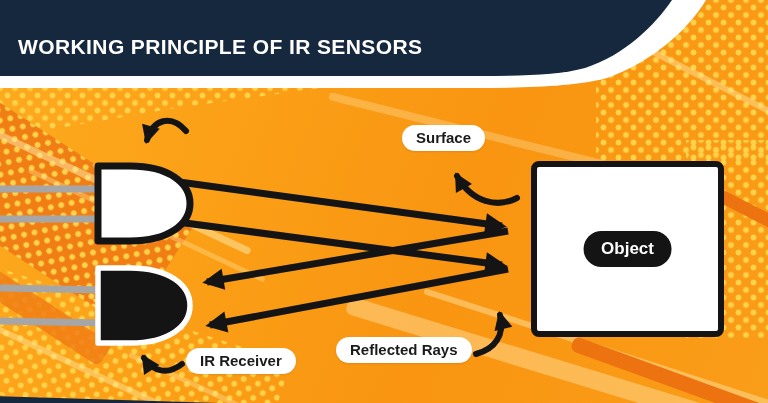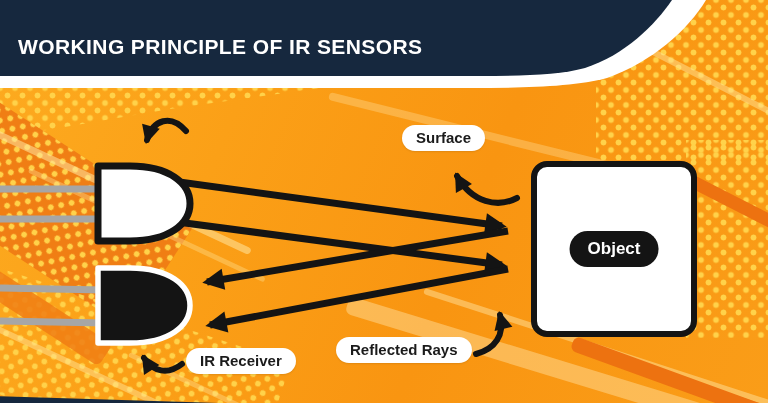--- a/index.html
+++ b/index.html
@@ -42,22 +42,22 @@
   
   #banner-svg{left:0;top:0;width:768px;height:100px;}
   #page-title{
     position:absolute;left:18px;top:21px;color:#FFFFFF;
     font-size:21px;font-weight:800;letter-spacing:.4px;white-space:nowrap;
   }
   
   #diagram-svg{left:0;top:0;width:768px;height:403px;}
   
   #object-box{
-    position:absolute;left:531px;top:161px;width:166px;height:176px;
-    background:#FFFFFF;border:6px solid #141414;border-radius:16px;
+    position:absolute;left:531px;top:161px;width:193px;height:176px;
+    background:#FFFFFF;border:6px solid #141414;border-radius:8px;
   }
   #object-pill{
     position:absolute;left:50%;top:64px;transform:translateX(-50%);
     background:#141414;color:#FFFFFF;font-size:17px;font-weight:700;
     padding:8px 18px;border-radius:30px;white-space:nowrap;
   }
   
   .pill{
     position:absolute;background:#FFFFFF;color:#1b1b1b;border-radius:30px;
     font-weight:700;font-size:15px;line-height:18px;padding:4px 14px;

